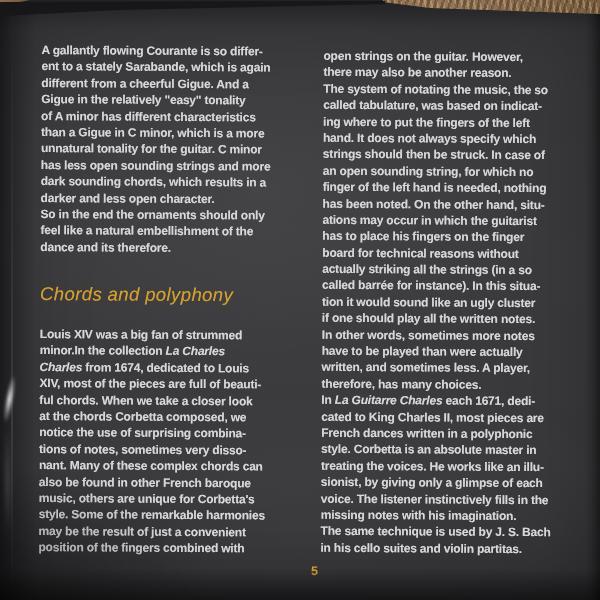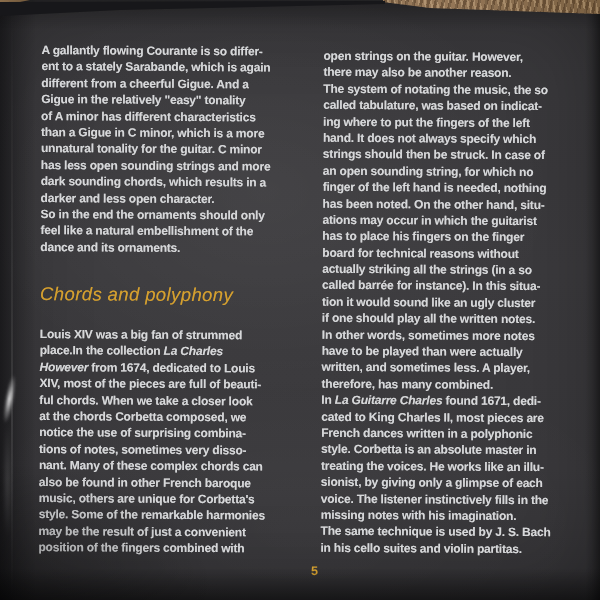--- a/index.html
+++ b/index.html
@@ -95,27 +95,27 @@
           <div class="tline"><span>different from a cheerful Gigue. And a</span></div>
           <div class="tline"><span>Gigue in the relatively "easy" tonality</span></div>
           <div class="tline"><span>of A minor has different characteristics</span></div>
           <div class="tline"><span>than a Gigue in C minor, which is a more</span></div>
           <div class="tline"><span>unnatural tonality for the guitar. C minor</span></div>
           <div class="tline"><span>has less open sounding strings and more</span></div>
           <div class="tline"><span>dark sounding chords, which results in a</span></div>
           <div class="tline"><span>darker and less open character.</span></div>
           <div class="tline"><span>So in the end the ornaments should only</span></div>
           <div class="tline"><span>feel like a natural embellishment of the</span></div>
-          <div class="tline"><span>dance and its ornaments.</span></div>
+          <div class="tline"><span>dance and its therefore.</span></div>
         </div>
         <div class="heading">Chords and polyphony</div>
         <div class="para">
           <div class="tline"><span>Louis XIV was a big fan of strummed</span></div>
-          <div class="tline"><span>place.In the collection </span><i>La Charles</i></div>
-          <div class="tline"><i>However</i><span> from 1674, dedicated to Louis</span></div>
+          <div class="tline"><span>minor.In the collection </span><i>La Charles</i></div>
+          <div class="tline"><i>Charles</i><span> from 1674, dedicated to Louis</span></div>
           <div class="tline"><span>XIV, most of the pieces are full of beauti-</span></div>
           <div class="tline"><span>ful chords. When we take a closer look</span></div>
           <div class="tline"><span>at the chords Corbetta composed, we</span></div>
           <div class="tline"><span>notice the use of surprising combina-</span></div>
           <div class="tline"><span>tions of notes, sometimes very disso-</span></div>
           <div class="tline"><span>nant. Many of these complex chords can</span></div>
           <div class="tline"><span>also be found in other French baroque</span></div>
           <div class="tline"><span>music, others are unique for Corbetta's</span></div>
           <div class="tline"><span>style. Some of the remarkable harmonies</span></div>
           <div class="tline"><span>may be the result of just a convenient</span></div>
@@ -137,22 +137,22 @@
           <div class="tline"><span>ations may occur in which the guitarist</span></div>
           <div class="tline"><span>has to place his fingers on the finger</span></div>
           <div class="tline"><span>board for technical reasons without</span></div>
           <div class="tline"><span>actually striking all the strings (in a so</span></div>
           <div class="tline"><span>called barrée for instance). In this situa-</span></div>
           <div class="tline"><span>tion it would sound like an ugly cluster</span></div>
           <div class="tline"><span>if one should play all the written notes.</span></div>
           <div class="tline"><span>In other words, sometimes more notes</span></div>
           <div class="tline"><span>have to be played than were actually</span></div>
           <div class="tline"><span>written, and sometimes less. A player,</span></div>
-          <div class="tline"><span>therefore, has many combined.</span></div>
-          <div class="tline"><span>In </span><i>La Guitarre Charles</i><span> found 1671, dedi-</span></div>
+          <div class="tline"><span>therefore, has many choices.</span></div>
+          <div class="tline"><span>In </span><i>La Guitarre Charles</i><span> each 1671, dedi-</span></div>
           <div class="tline"><span>cated to King Charles II, most pieces are</span></div>
           <div class="tline"><span>French dances written in a polyphonic</span></div>
           <div class="tline"><span>style. Corbetta is an absolute master in</span></div>
           <div class="tline"><span>treating the voices. He works like an illu-</span></div>
           <div class="tline"><span>sionist, by giving only a glimpse of each</span></div>
           <div class="tline"><span>voice. The listener instinctively fills in the</span></div>
           <div class="tline"><span>missing notes with his imagination.</span></div>
           <div class="tline"><span>The same technique is used by J. S. Bach</span></div>
           <div class="tline"><span>in his cello suites and violin partitas.</span></div>
         </div>

